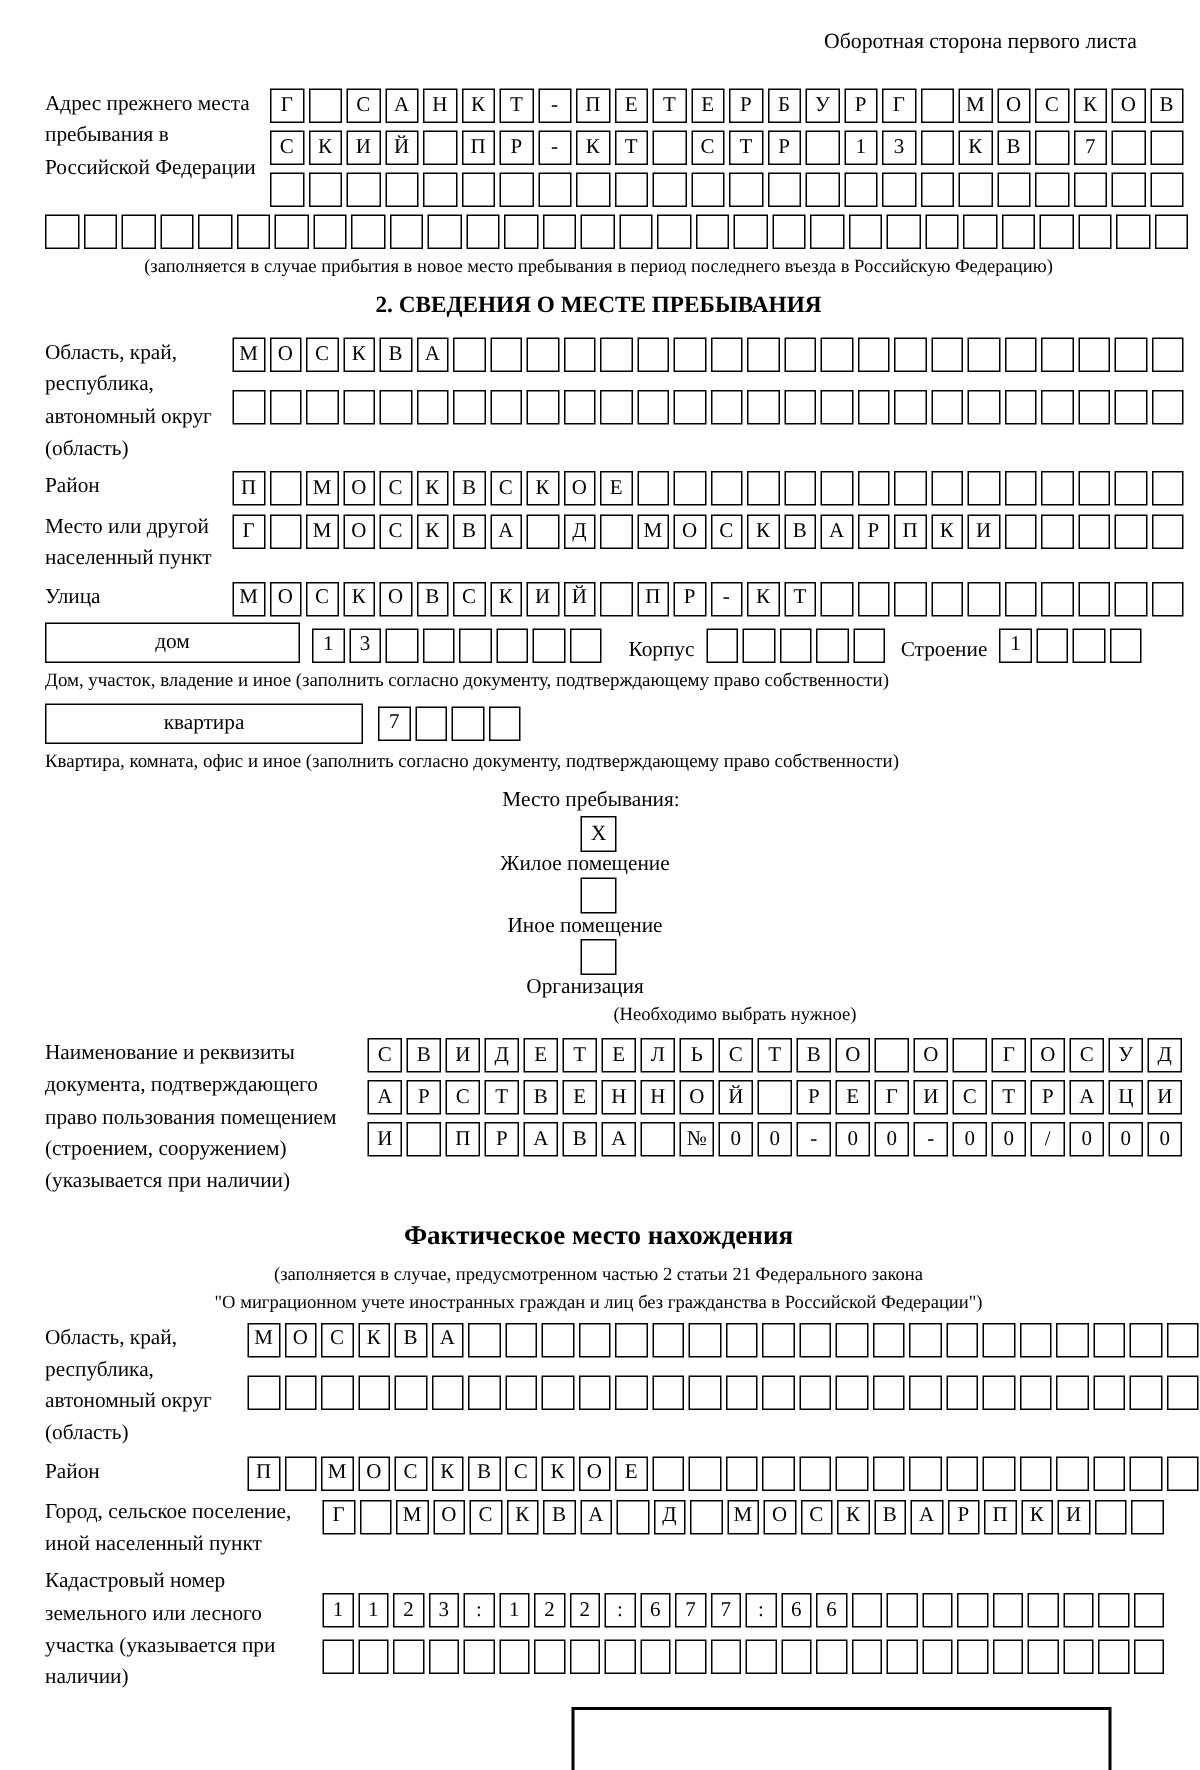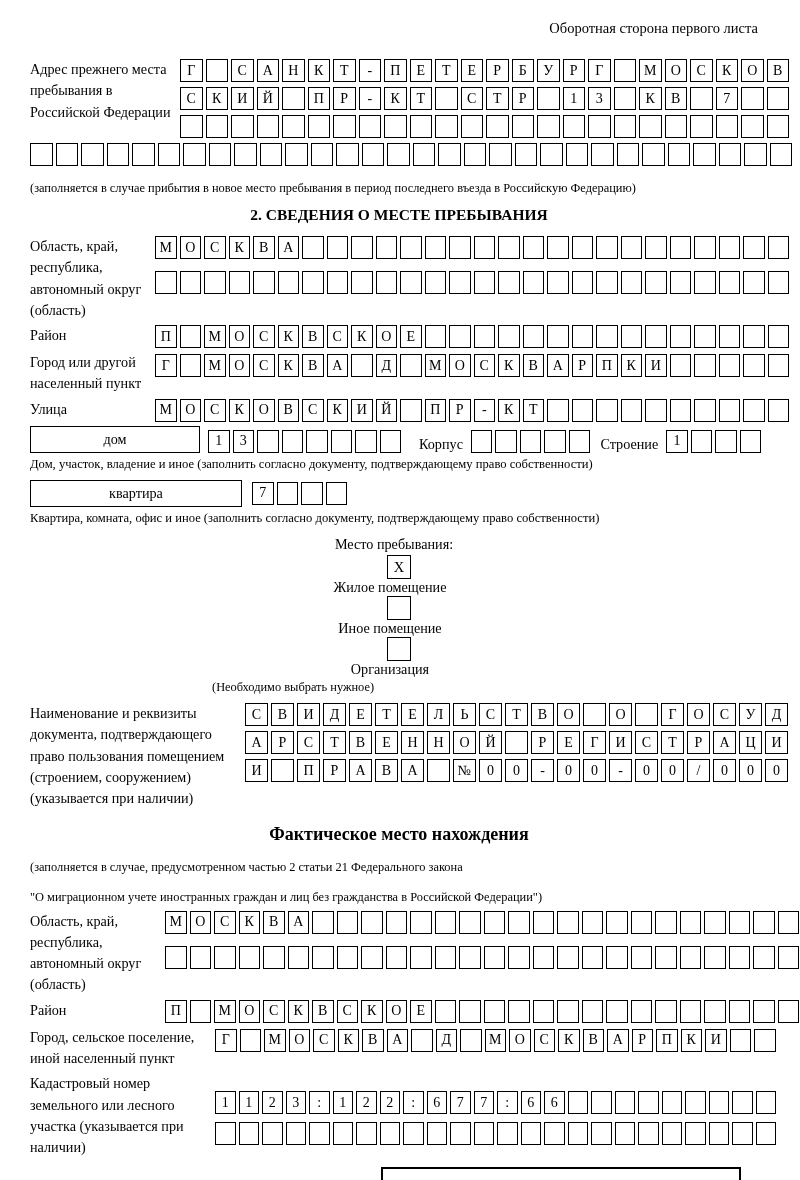--- a/index.html
+++ b/index.html
@@ -18,36 +18,36 @@
 
   .cellcol{display:flex;flex-direction:column;gap:5px;flex:0 0 auto;}
   .cells{display:flex;gap:3px;flex:0 0 auto;}
   .cell{box-sizing:border-box;flex:0 0 auto;width:21.5px;height:23px;border:1.6px solid #000;
         display:flex;align-items:center;justify-content:center;font-size:14px;background:#fff;}
   .c24 .cell{width:22.5px;}
   .doc .cell{width:23px;}
   .tight .cell{width:20.5px;}
   .mt5{margin-top:5px;}
 
-  .note{font-size:12.4px;text-align:left;margin:15px 0 6px;}
+  .note{font-size:12.4px;text-align:center;margin:4px 0 6px;}
   .sec-title{font-size:15.5px;font-weight:bold;text-align:center;margin:10px 0 12px;}
   .sub-title{font-size:18px;font-weight:bold;text-align:center;margin:14px 0 8px;}
   .caption{font-size:12.6px;margin:3px 0 8px 0;}
 
   .widebox{box-sizing:border-box;border:1.6px solid #000;height:27px;display:flex;align-items:center;
            justify-content:center;font-size:14.2px;flex:0 0 auto;}
   .dombox{width:170px;}
   .kvbox{width:212px;}
   .inline-label{font-size:14.2px;margin:3px 8px 0 10px;flex:0 0 auto;}
 
   .place-row{display:flex;align-items:center;margin:6px 0 2px;flex-direction:column;}
   .checkbox{box-sizing:border-box;width:24px;height:24px;border:1.6px solid #000;display:flex;
             align-items:center;justify-content:center;font-size:14.5px;flex:0 0 auto;}
   .place-row .opt-label{font-size:14.2px;margin:0 28px 0 10px;}
-  .choose-note{font-size:12.4px;margin:2px 0 8px 182px;}
+  .choose-note{font-size:12.4px;margin:2px 0 8px 182px;text-align:center;}
 
   .stamp-wrap{display:flex;margin-top:8px;}
   .spacer{flex:1;}
   .stamp-col{width:414px;flex:0 0 auto;}
   .stamp-box{box-sizing:border-box;width:360px;height:178px;border:2px solid #000;margin:0 auto;}
 </style>
 </head>
 <body>
 
 <div class="page">
@@ -261,21 +261,21 @@
         <span class="cell"></span>
         <span class="cell"></span>
         <span class="cell"></span>
         <span class="cell"></span>
         <span class="cell"></span>
         <span class="cell"></span>
       </div>
   </div>
 
   <div class="frow">
-    <div class="label lw125">Город или другой населенный пункт</div>
+    <div class="label lw125">Место или другой населенный пункт</div>
     <div class="cells" style="margin-top:2px;">
         <span class="cell">Г</span>
         <span class="cell"></span>
         <span class="cell">М</span>
         <span class="cell">О</span>
         <span class="cell">С</span>
         <span class="cell">К</span>
         <span class="cell">В</span>
         <span class="cell">А</span>
         <span class="cell"></span>

